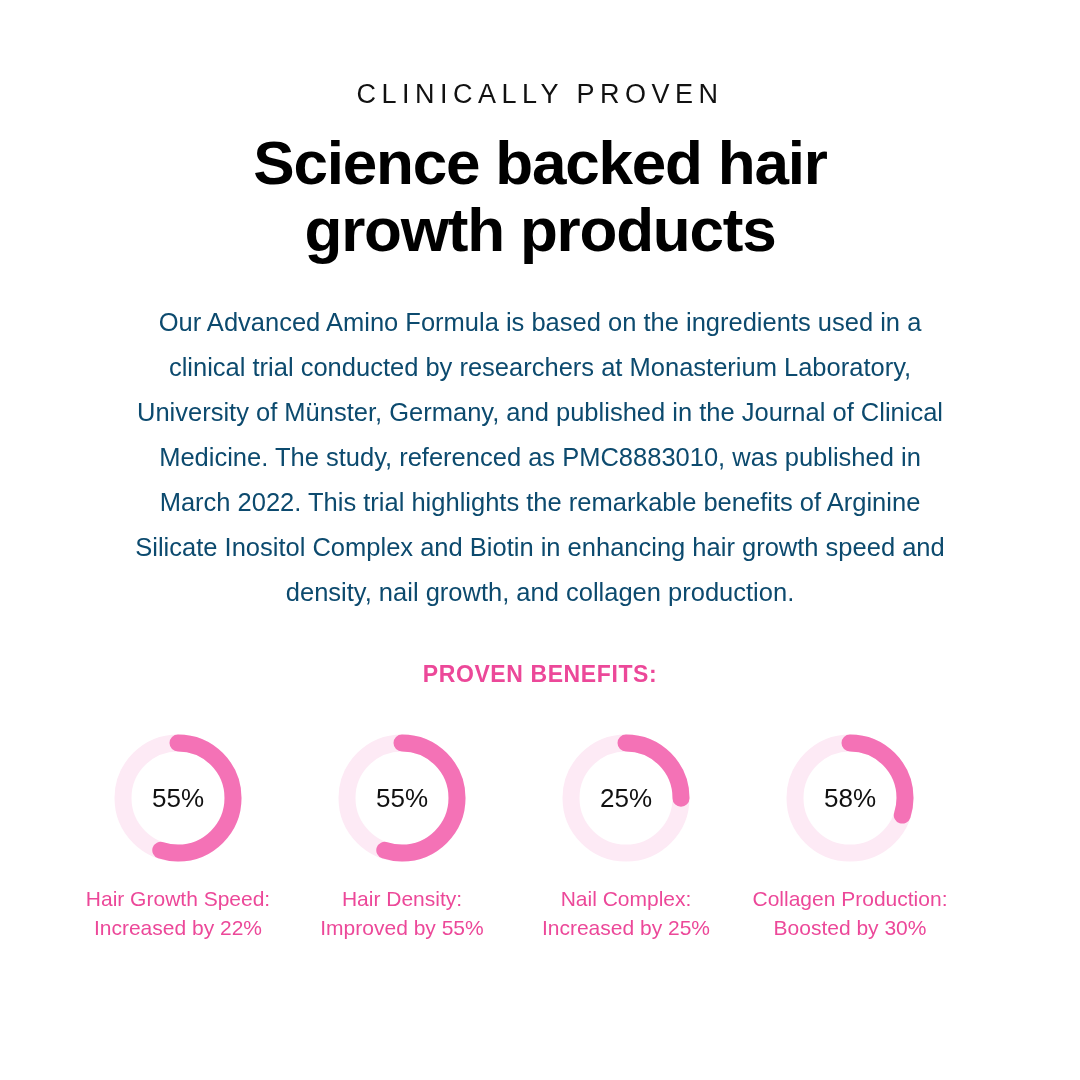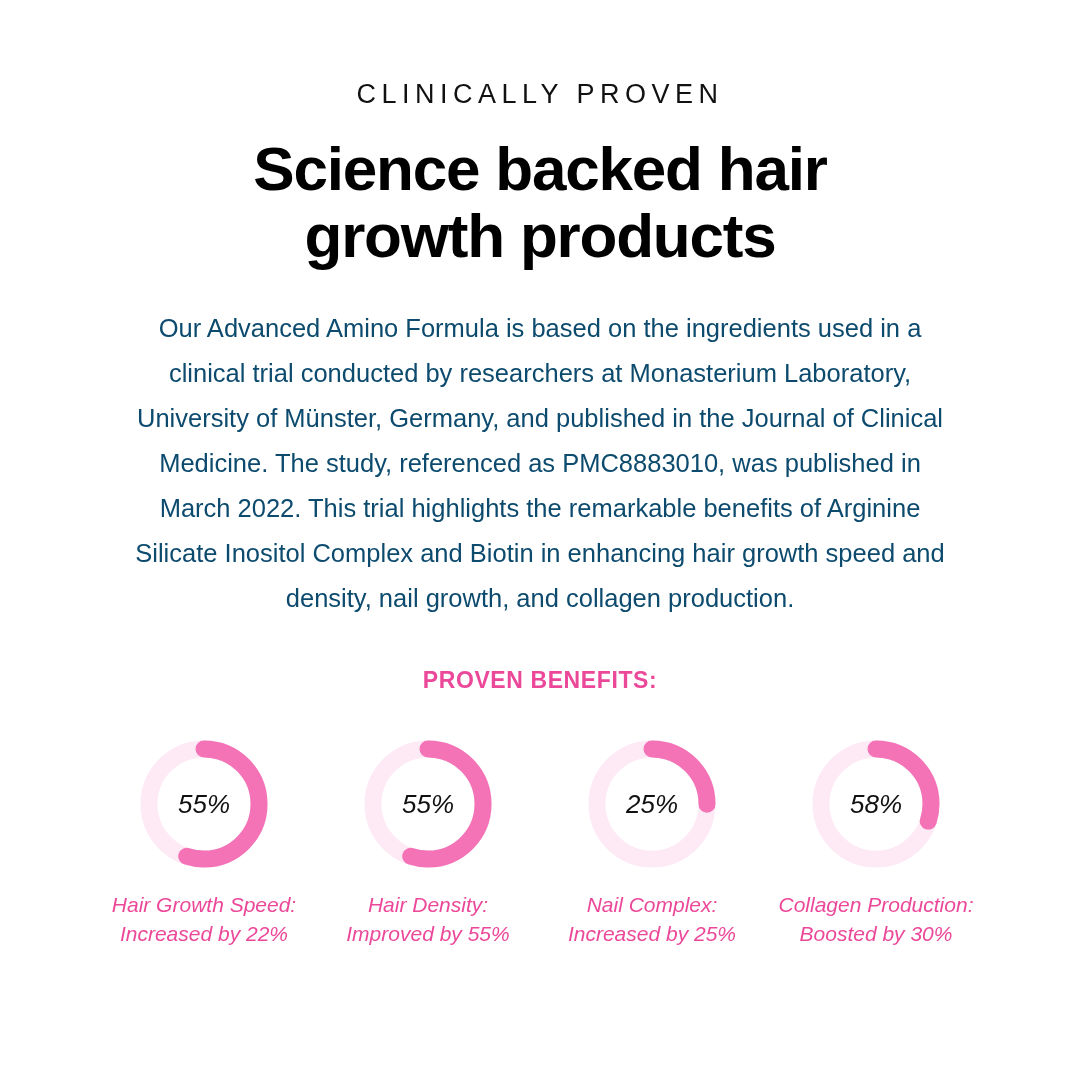--- a/index.html
+++ b/index.html
@@ -22,21 +22,21 @@
   }
   .eyebrow {
     font-size: 27px;
     letter-spacing: 5.5px;
     font-weight: 400;
     color: #111111;
     text-transform: uppercase;
     line-height: 1.2;
   }
   .headline {
-    margin-top: 26px;
+    margin-top: 20px;
     font-size: 62px;
     font-weight: 800;
     letter-spacing: -1.2px;
     line-height: 1.08;
     text-align: center;
     color: #000000;
     max-width: 760px;
   }
   .body-copy {
     margin-top: 36px;
@@ -51,24 +51,23 @@
     margin-top: 46px;
     font-size: 23px;
     font-weight: 700;
     letter-spacing: 0.6px;
     color: #ec4899;
   }
   .rings {
     margin-top: 42px;
     width: 1000px;
     display: flex;
-    justify-content: center;
+    justify-content: flex-start;
     align-items: flex-start;
     padding: 0 26px;
-    font-style: italic;
   }
   .ring-item {
     width: 224px;
     display: flex;
     flex-direction: column;
     align-items: center;
   }
   .ring-wrap {
     position: relative;
     width: 136px;

